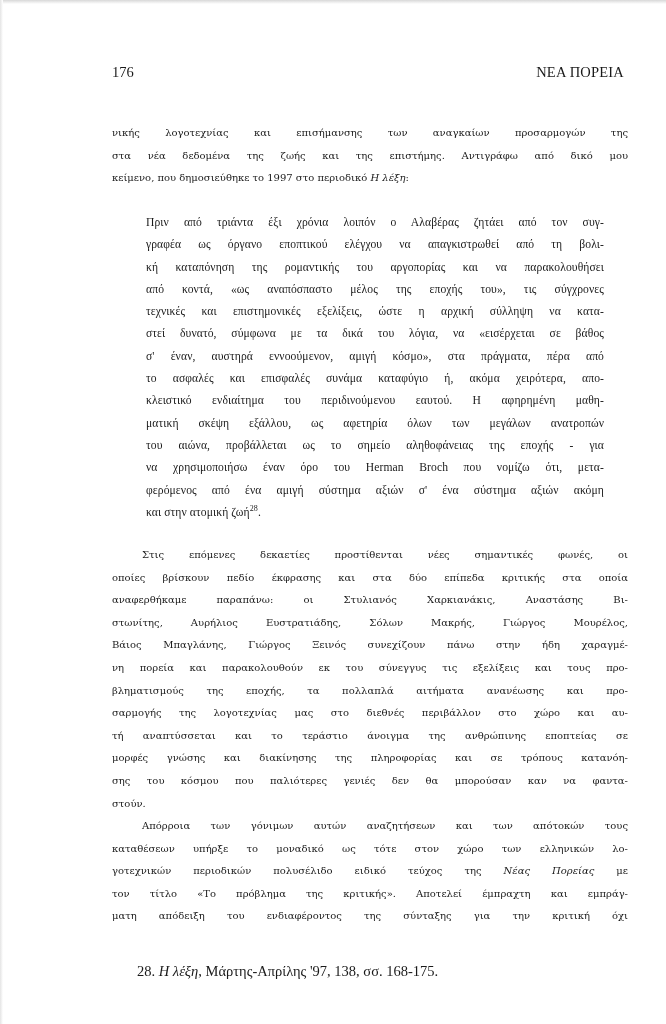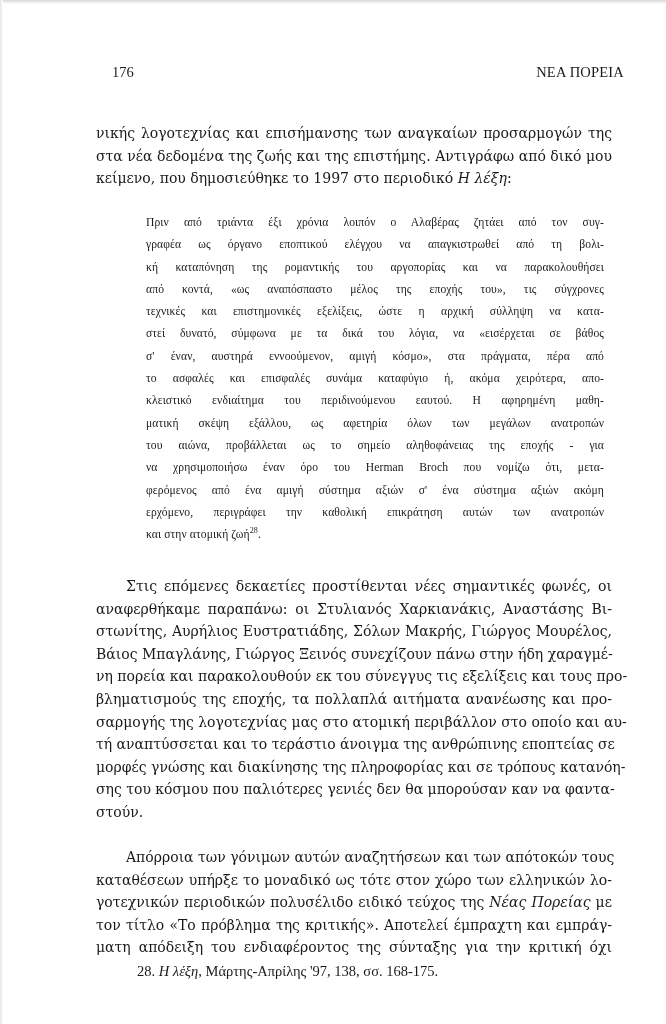--- a/index.html
+++ b/index.html
@@ -43,39 +43,38 @@
       top: 0;
     }
     .running-head .journal {
       position: absolute;
       right: 0;
       top: 0;
       letter-spacing: 0.2px;
     }
     .body-text {
       position: absolute;
-      left: 96px;
+      left: 112px;
       width: 516px;
       font-family: "DejaVu Serif", serif;
-      font-size: 14px;
+      font-size: 10px;
       line-height: 22.6px;
       text-align: justify;
     }
     .line {
       display: block;
       white-space: nowrap;
       text-align-last: justify;
       text-align: justify;
     }
     .line.last {
       text-align-last: left;
     }
     .indent {
       padding-left: 30px;
-      margin-top: 31px;
     }
     .quote {
       position: absolute;
       left: 146px;
       width: 458px;
       font-family: Liberation Serif, serif;
       font-size: 11.6px;
       line-height: 22.3px;
     }
     .quote .line {
@@ -124,32 +123,32 @@
   <span class="line">από κοντά, «ως αναπόσπαστο μέλος της εποχής του», τις σύγχρονες</span>
   <span class="line">τεχνικές και επιστημονικές εξελίξεις, ώστε η αρχική σύλληψη να κατα-</span>
   <span class="line">στεί δυνατό, σύμφωνα με τα δικά του λόγια, να «εισέρχεται σε βάθος</span>
   <span class="line">σ' έναν, αυστηρά εννοούμενον, αμιγή κόσμο», στα πράγματα, πέρα από</span>
   <span class="line">το ασφαλές και επισφαλές συνάμα καταφύγιο ή, ακόμα χειρότερα, απο-</span>
   <span class="line">κλειστικό ενδιαίτημα του περιδινούμενου εαυτού. Η αφηρημένη μαθη-</span>
   <span class="line">ματική σκέψη εξάλλου, ως αφετηρία όλων των μεγάλων ανατροπών</span>
   <span class="line">του αιώνα, προβάλλεται ως το σημείο αληθοφάνειας της εποχής - για</span>
   <span class="line">να χρησιμοποιήσω έναν όρο του Herman Broch που νομίζω ότι, μετα-</span>
   <span class="line">φερόμενος από ένα αμιγή σύστημα αξιών σ' ένα σύστημα αξιών ακόμη</span>
-  <span class="line">ερχόμενο, περιγράφει την καθολική επικράτηση αυτών των ανατροπών</span>
   <span class="line last"><span>και στην ατομική ζωή</span><sup>28</sup><span>.</span></span>
 </div>
 
 <div class="body-text" style="top:544px;">
   <span class="line indent">Στις επόμενες δεκαετίες προστίθενται νέες σημαντικές φωνές, οι</span>
+  <span class="line">οποίες βρίσκουν πεδίο έκφρασης και στα δύο επίπεδα κριτικής στα οποία</span>
   <span class="line">αναφερθήκαμε παραπάνω: οι Στυλιανός Χαρκιανάκις, Αναστάσης Βι-</span>
   <span class="line">στωνίτης, Αυρήλιος Ευστρατιάδης, Σόλων Μακρής, Γιώργος Μουρέλος,</span>
   <span class="line">Βάιος Μπαγλάνης, Γιώργος Ξεινός συνεχίζουν πάνω στην ήδη χαραγμέ-</span>
   <span class="line">νη πορεία και παρακολουθούν εκ του σύνεγγυς τις εξελίξεις και τους προ-</span>
   <span class="line">βληματισμούς της εποχής, τα πολλαπλά αιτήματα ανανέωσης και προ-</span>
-  <span class="line">σαρμογής της λογοτεχνίας μας στο ατομική περιβάλλον στο οποίο και αυ-</span>
+  <span class="line">σαρμογής της λογοτεχνίας μας στο διεθνές περιβάλλον στο χώρο και αυ-</span>
   <span class="line">τή αναπτύσσεται και το τεράστιο άνοιγμα της ανθρώπινης εποπτείας σε</span>
   <span class="line">μορφές γνώσης και διακίνησης της πληροφορίας και σε τρόπους κατανόη-</span>
   <span class="line">σης του κόσμου που παλιότερες γενιές δεν θα μπορούσαν καν να φαντα-</span>
   <span class="line last">στούν.</span>
 </div>
 
 <div class="body-text" style="top:815px;">
   <span class="line indent">Απόρροια των γόνιμων αυτών αναζητήσεων και των απότοκών τους</span>
   <span class="line">καταθέσεων υπήρξε το μοναδικό ως τότε στον χώρο των ελληνικών λο-</span>
   <span class="line"><span>γοτεχνικών περιοδικών πολυσέλιδο ειδικό τεύχος της </span><em>Νέας Πορείας</em><span> με</span></span>

